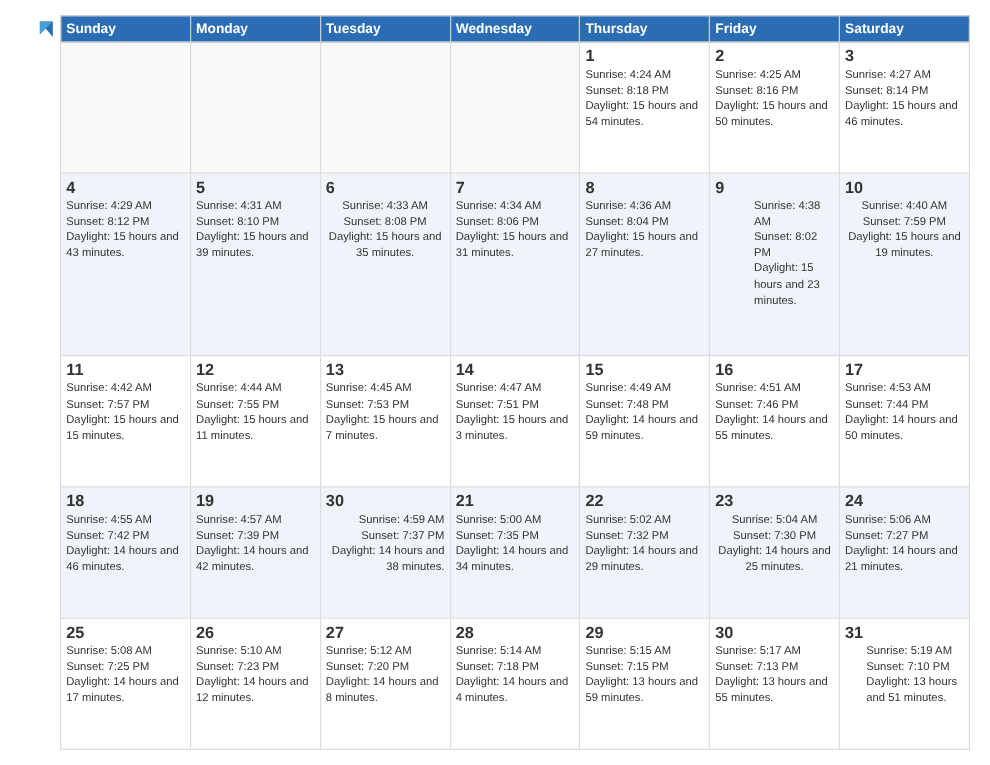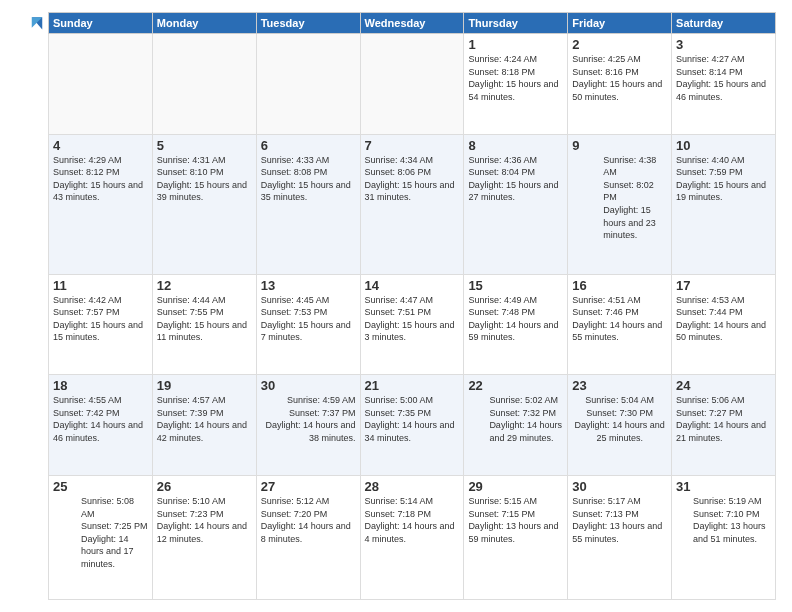--- a/index.html
+++ b/index.html
@@ -170,21 +170,21 @@
 Daylight: 15 hours and 43 minutes.</div>
           </td>
           <td>
             <span class="day-number">5</span>
             <div class="day-info" style="white-space: pre-line;">Sunrise: 4:31 AM
 Sunset: 8:10 PM
 Daylight: 15 hours and 39 minutes.</div>
           </td>
           <td>
             <span class="day-number">6</span>
-            <div class="day-info" style="white-space: pre-line;">Sunrise: 4:33 AM
+            <div class="day-info" style="white-space: pre-line; text-align: center;">Sunrise: 4:33 AM
 Sunset: 8:08 PM
 Daylight: 15 hours and 35 minutes.</div>
           </td>
           <td>
             <span class="day-number">7</span>
             <div class="day-info" style="white-space: pre-line;">Sunrise: 4:34 AM
 Sunset: 8:06 PM
 Daylight: 15 hours and 31 minutes.</div>
           </td>
           <td>
@@ -194,21 +194,21 @@
 Daylight: 15 hours and 27 minutes.</div>
           </td>
           <td>
             <span class="day-number">9</span>
             <div class="day-info" style="white-space: pre-line; margin-left: 31px;">Sunrise: 4:38 AM
 Sunset: 8:02 PM
 Daylight: 15 hours and 23 minutes.</div>
           </td>
           <td>
             <span class="day-number">10</span>
-            <div class="day-info" style="white-space: pre-line;">Sunrise: 4:40 AM
+            <div class="day-info" style="white-space: pre-line; text-align: center;">Sunrise: 4:40 AM
 Sunset: 7:59 PM
 Daylight: 15 hours and 19 minutes.</div>
           </td>
         </tr>
         <tr>
           <td>
             <span class="day-number">11</span>
             <div class="day-info" style="white-space: pre-line;">Sunrise: 4:42 AM
 Sunset: 7:57 PM
 Daylight: 15 hours and 15 minutes.</div>
@@ -270,41 +270,41 @@
 Daylight: 14 hours and 38 minutes.</div>
           </td>
           <td>
             <span class="day-number">21</span>
             <div class="day-info" style="white-space: pre-line;">Sunrise: 5:00 AM
 Sunset: 7:35 PM
 Daylight: 14 hours and 34 minutes.</div>
           </td>
           <td>
             <span class="day-number">22</span>
-            <div class="day-info" style="white-space: pre-line; margin-left: 21px;">Sunrise: 5:02 AM
+            <div class="day-info" style="white-space: pre-line;">Sunrise: 5:02 AM
 Sunset: 7:32 PM
 Daylight: 14 hours and 29 minutes.</div>
           </td>
           <td>
             <span class="day-number">23</span>
             <div class="day-info" style="white-space: pre-line; text-align: center;">Sunrise: 5:04 AM
 Sunset: 7:30 PM
 Daylight: 14 hours and 25 minutes.</div>
           </td>
           <td>
             <span class="day-number">24</span>
             <div class="day-info" style="white-space: pre-line;">Sunrise: 5:06 AM
 Sunset: 7:27 PM
 Daylight: 14 hours and 21 minutes.</div>
           </td>
         </tr>
         <tr>
           <td>
             <span class="day-number">25</span>
-            <div class="day-info" style="white-space: pre-line; margin-left: 28px;">Sunrise: 5:08 AM
+            <div class="day-info" style="white-space: pre-line;">Sunrise: 5:08 AM
 Sunset: 7:25 PM
 Daylight: 14 hours and 17 minutes.</div>
           </td>
           <td>
             <span class="day-number">26</span>
             <div class="day-info" style="white-space: pre-line;">Sunrise: 5:10 AM
 Sunset: 7:23 PM
 Daylight: 14 hours and 12 minutes.</div>
           </td>
           <td>

